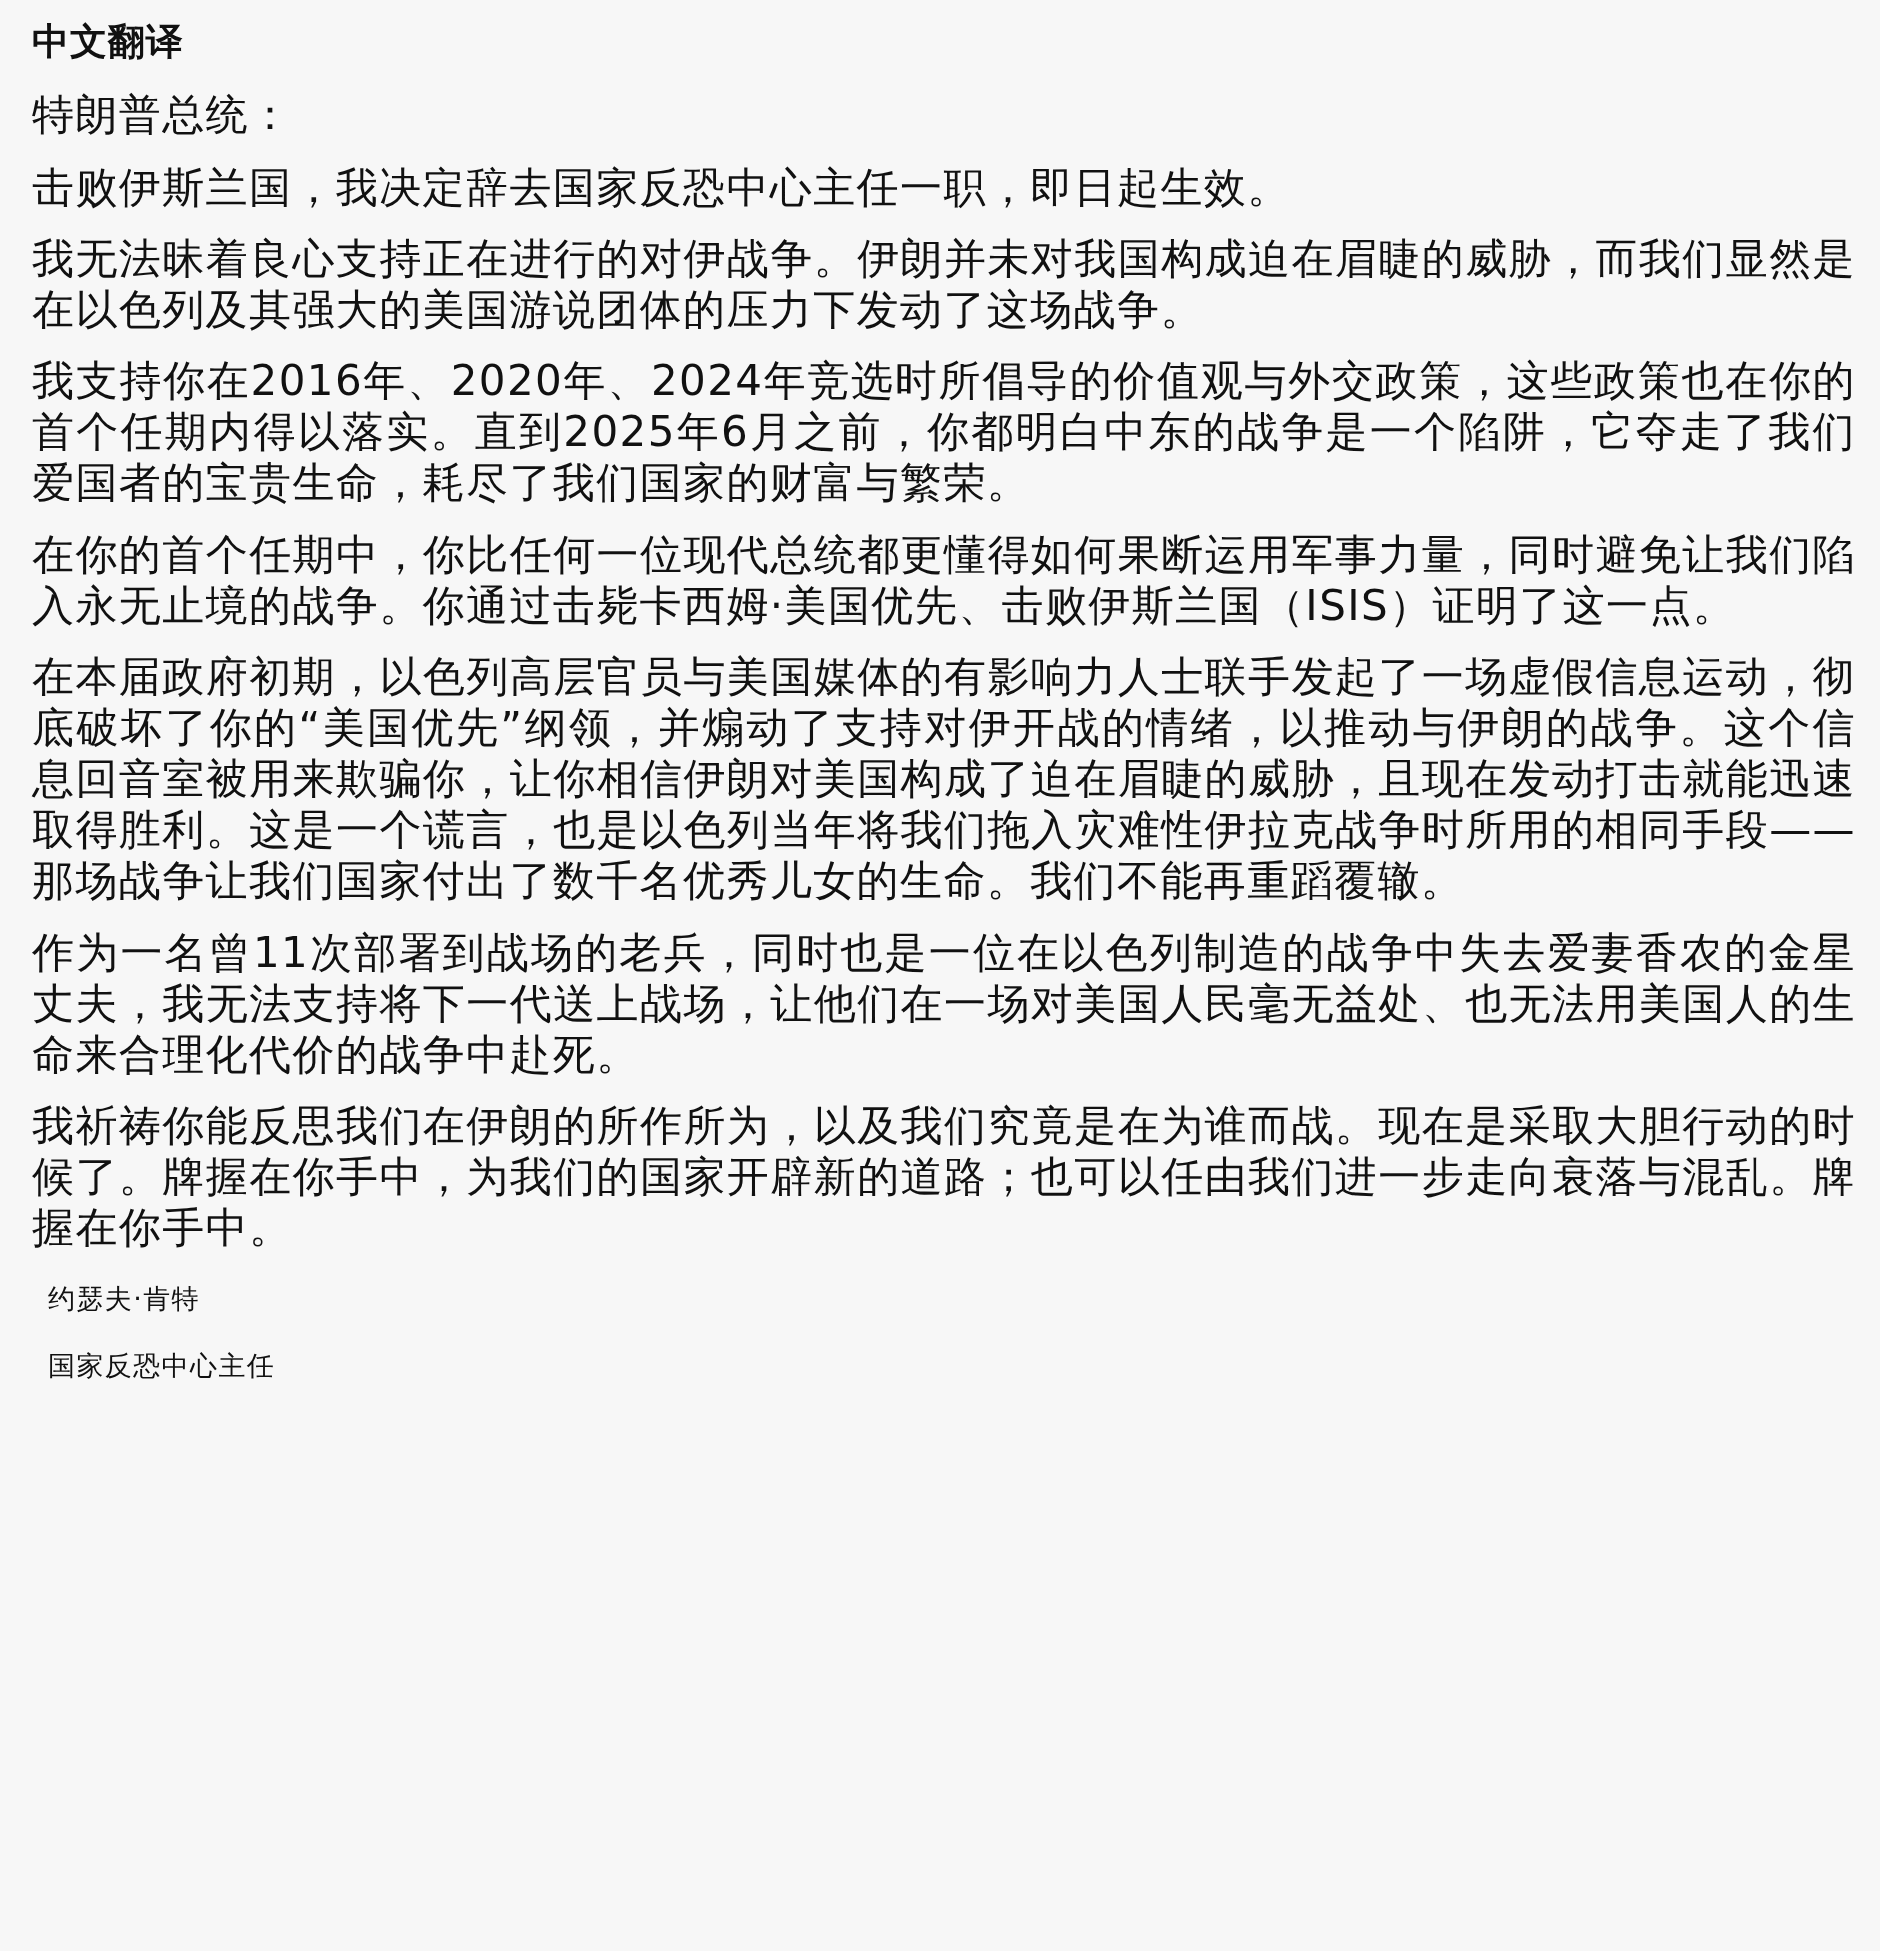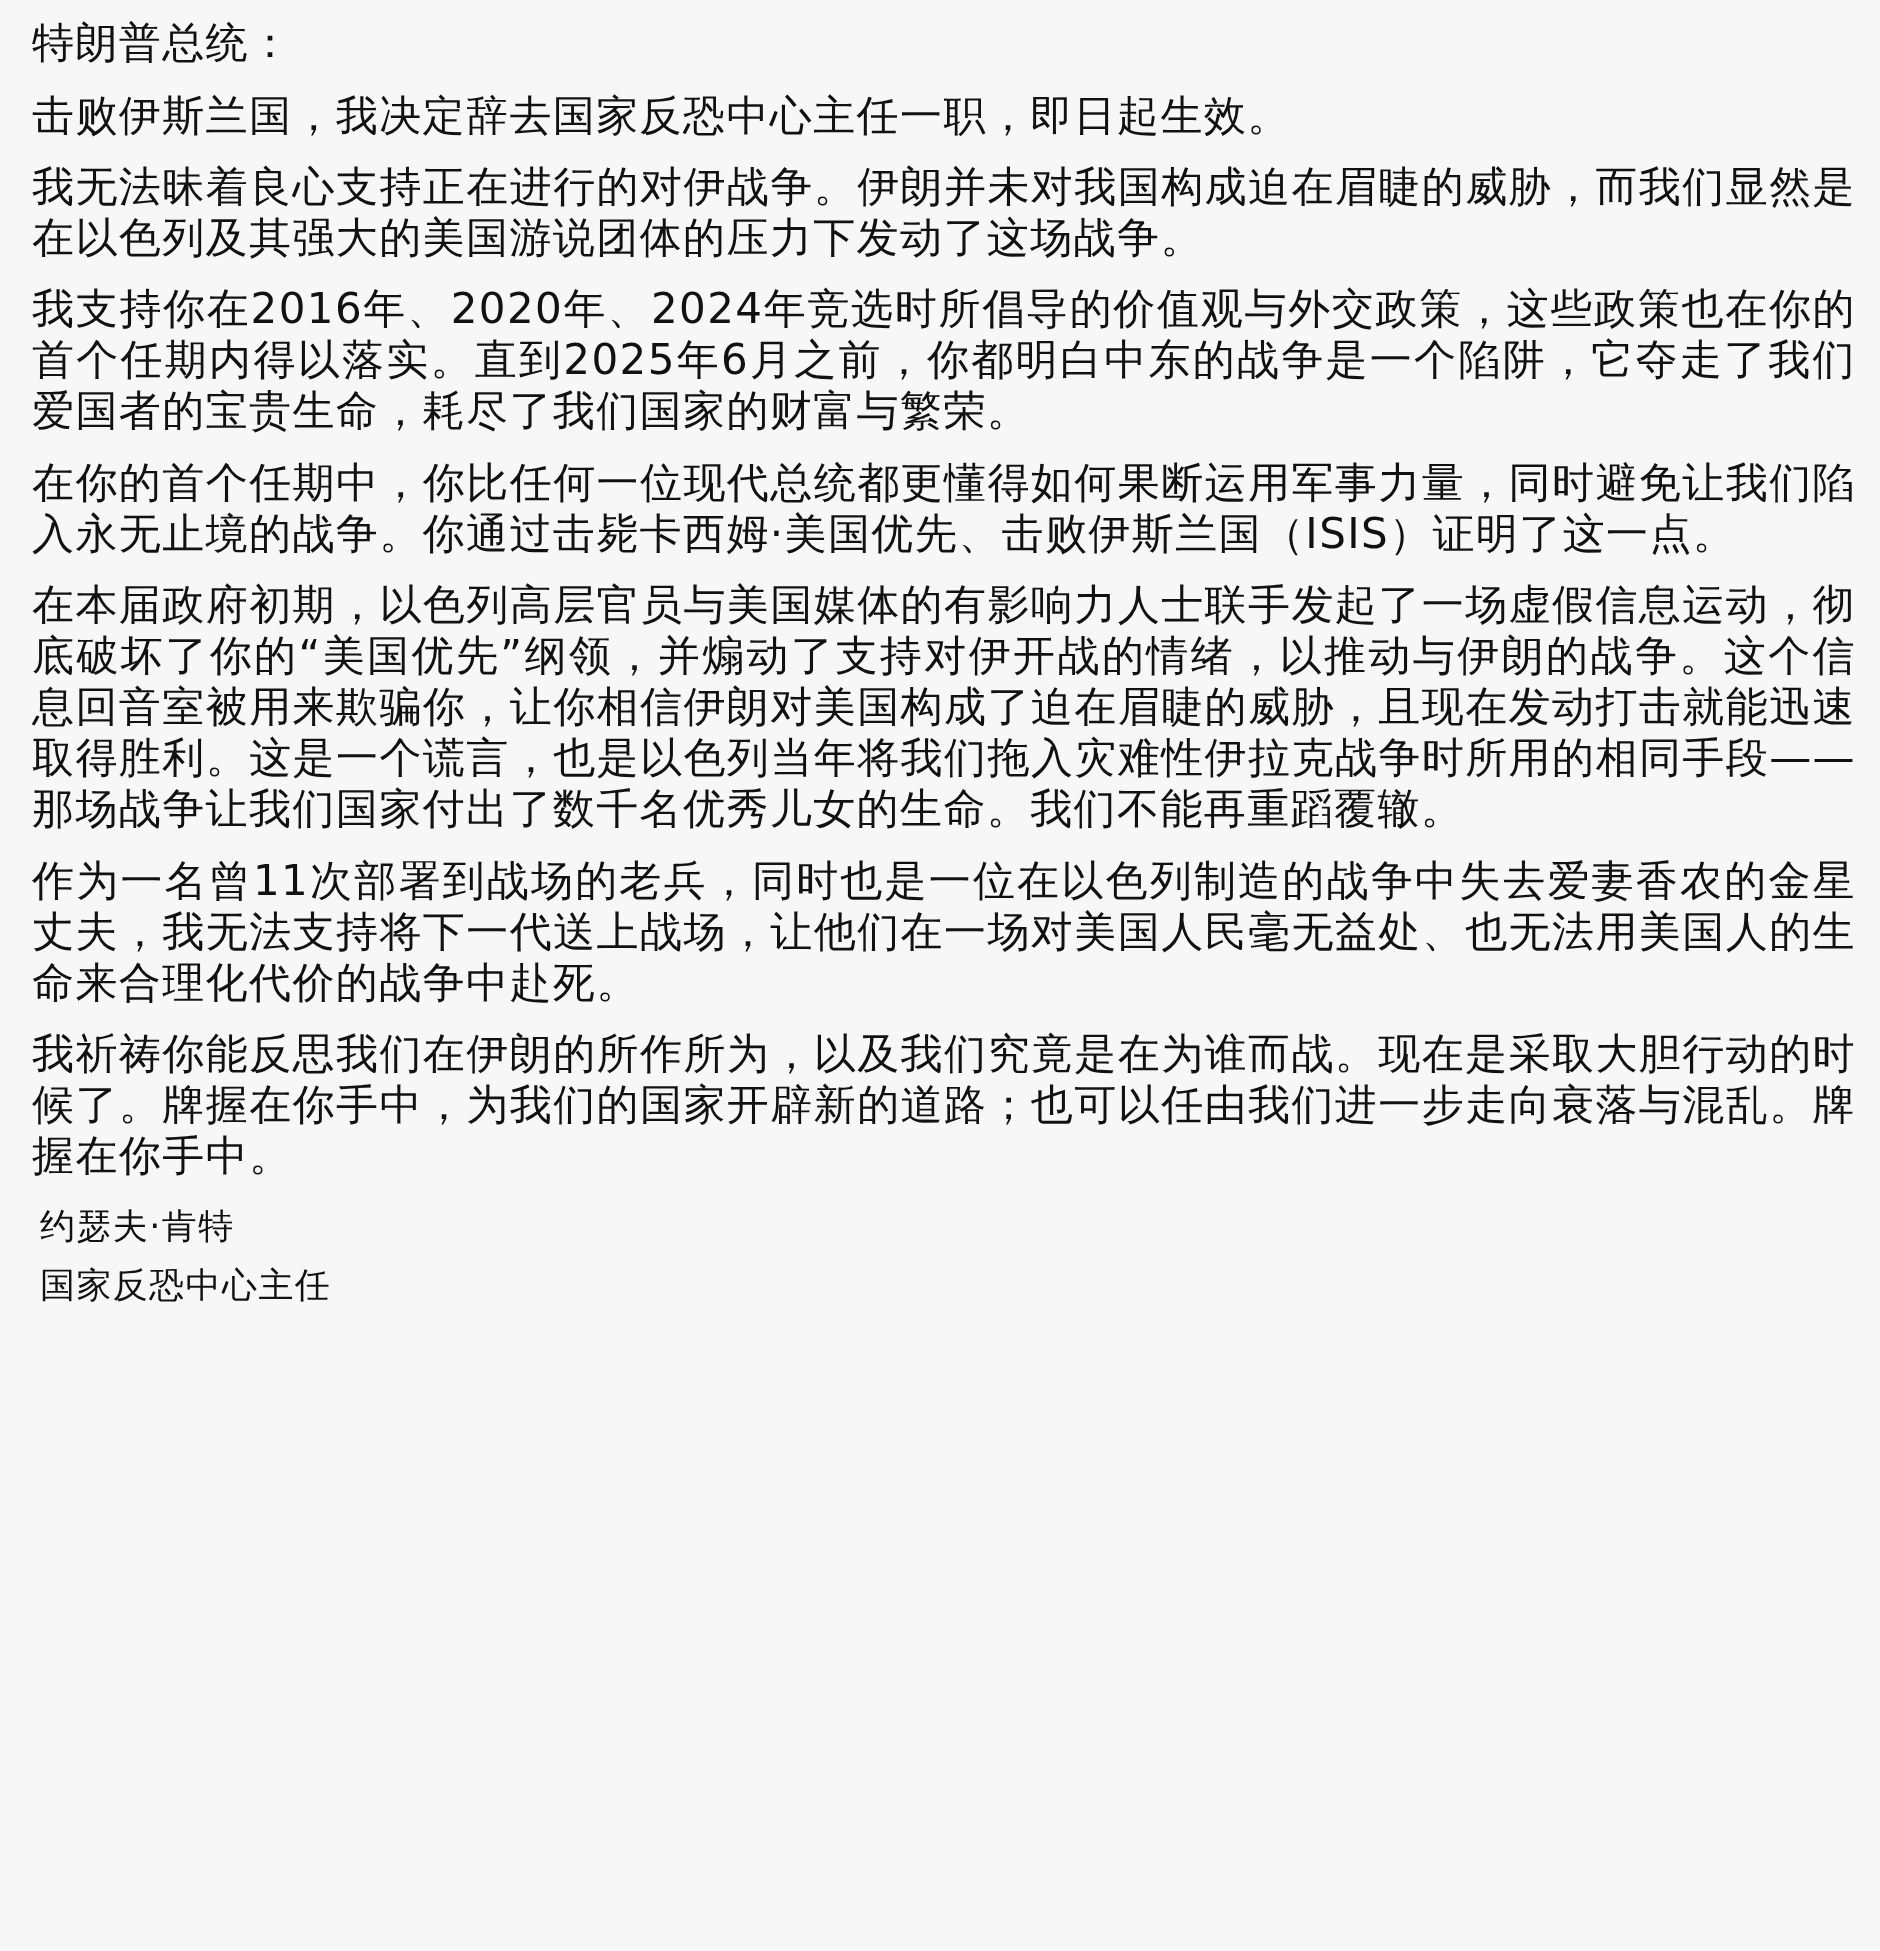--- a/index.html
+++ b/index.html
@@ -29,30 +29,31 @@
     .para {
       font-size: 42px;
       line-height: 51px;
       margin: 0 0 20.4px 0;
       letter-spacing: 1.4px;
       word-break: break-all;
       text-align: justify;
     }
     .salutation { margin-bottom: 22px; }
     .signature {
-      font-size: 35px;
+      font-size: 27px;
       line-height: 51px;
       letter-spacing: 1.4px;
-      margin: 8px;
+      margin: 16px;
     }
   </style>
 </head>
 <body>
 
 <div class="page">
+  <div class="title">中文翻译</div>
 
   <p class="para salutation">特朗普总统：</p>
 
   <p class="para">击败伊斯兰国，我决定辞去国家反恐中心主任一职，即日起生效。</p>
   <p class="para">我无法昧着良心支持正在进行的对伊战争。伊朗并未对我国构成迫在眉睫的威胁，而我们显然是在以色列及其强大的美国游说团体的压力下发动了这场战争。</p>
   <p class="para">我支持你在2016年、2020年、2024年竞选时所倡导的价值观与外交政策，这些政策也在你的首个任期内得以落实。直到2025年6月之前，你都明白中东的战争是一个陷阱，它夺走了我们爱国者的宝贵生命，耗尽了我们国家的财富与繁荣。</p>
   <p class="para">在你的首个任期中，你比任何一位现代总统都更懂得如何果断运用军事力量，同时避免让我们陷入永无止境的战争。你通过击毙卡西姆·美国优先、击败伊斯兰国（ISIS）证明了这一点。</p>
   <p class="para">在本届政府初期，以色列高层官员与美国媒体的有影响力人士联手发起了一场虚假信息运动，彻底破坏了你的“美国优先”纲领，并煽动了支持对伊开战的情绪，以推动与伊朗的战争。这个信息回音室被用来欺骗你，让你相信伊朗对美国构成了迫在眉睫的威胁，且现在发动打击就能迅速取得胜利。这是一个谎言，也是以色列当年将我们拖入灾难性伊拉克战争时所用的相同手段——那场战争让我们国家付出了数千名优秀儿女的生命。我们不能再重蹈覆辙。</p>
   <p class="para">作为一名曾11次部署到战场的老兵，同时也是一位在以色列制造的战争中失去爱妻香农的金星丈夫，我无法支持将下一代送上战场，让他们在一场对美国人民毫无益处、也无法用美国人的生命来合理化代价的战争中赴死。</p>
   <p class="para">我祈祷你能反思我们在伊朗的所作所为，以及我们究竟是在为谁而战。现在是采取大胆行动的时候了。牌握在你手中，为我们的国家开辟新的道路；也可以任由我们进一步走向衰落与混乱。牌握在你手中。</p>

